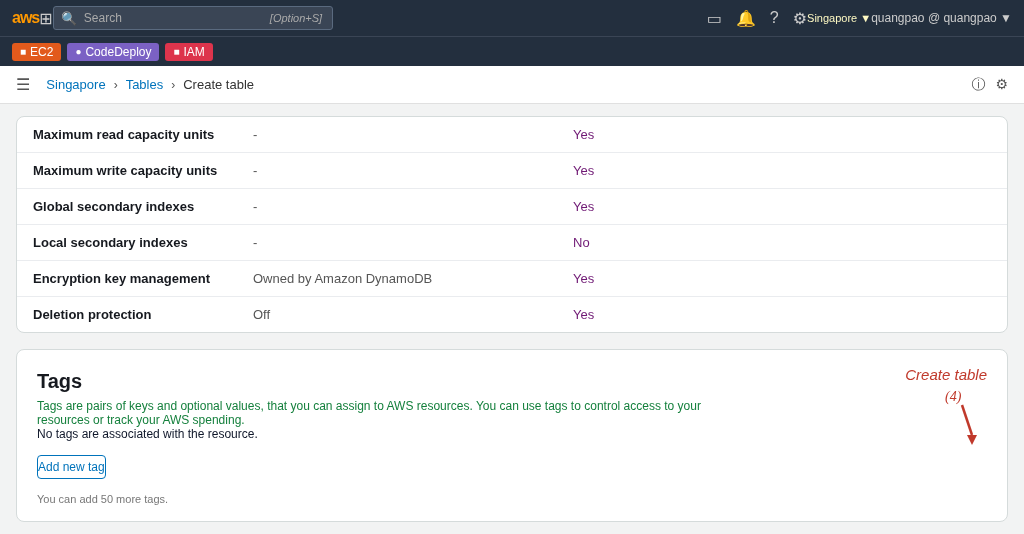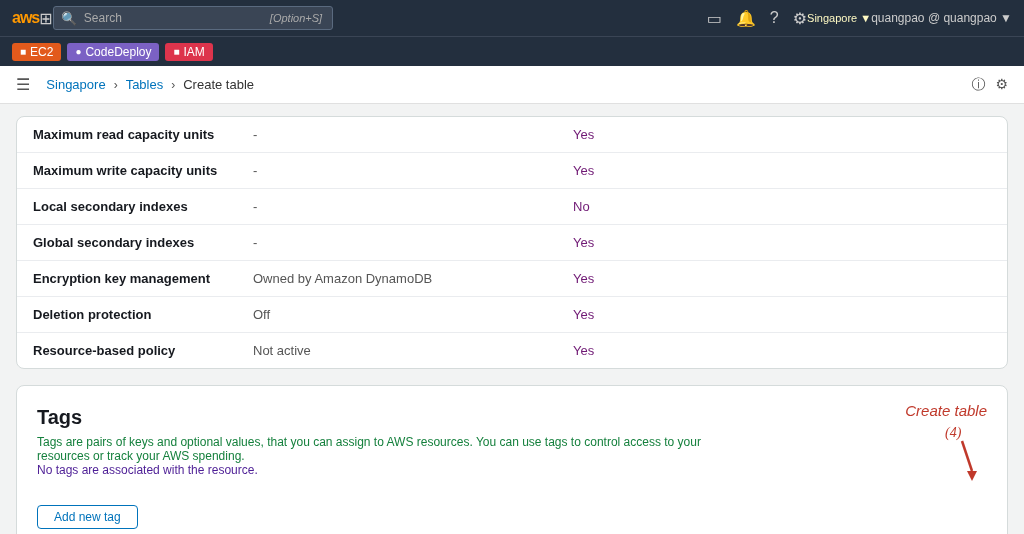--- a/index.html
+++ b/index.html
@@ -160,30 +160,30 @@
       color: #16191f;
       margin-bottom: 6px;
     }
     .tags-description {
       font-size: 12px;
       color: #15803d;
       max-width: 680px;
     }
     .tags-no-tags {
       font-size: 12px;
-      color: #4c1d95;
-      margin-bottom: 28px;
+      color: #0f172a;
+      margin-bottom: 14px;
     }
     .add-tag-btn {
       background: #fff;
       border: 1px solid #0073bb;
       border-radius: 4px;
       color: #0073bb;
       font-size: 12px;
-      padding: 4px 16px;
+      padding: 4px 0;
       cursor: pointer;
       display: inline-block;
     }
     .tags-limit-note {
       font-size: 11px;
       color: #777;
       margin-top: 14px;
     }
 
     
@@ -276,42 +276,37 @@
       <td>Maximum read capacity units</td>
       <td>-</td>
       <td>Yes</td>
     </tr>
             <tr>
       <td>Maximum write capacity units</td>
       <td>-</td>
       <td>Yes</td>
     </tr>
             <tr>
+      <td>Global secondary indexes</td>
+      <td>-</td>
+      <td>Yes</td>
+    </tr>
+            <tr>
       <td>Local secondary indexes</td>
       <td>-</td>
       <td>No</td>
     </tr>
             <tr>
-      <td>Global secondary indexes</td>
-      <td>-</td>
-      <td>Yes</td>
-    </tr>
-            <tr>
       <td>Encryption key management</td>
       <td>Owned by Amazon DynamoDB</td>
       <td>Yes</td>
     </tr>
             <tr>
       <td>Deletion protection</td>
       <td>Off</td>
-      <td>Yes</td>
-    </tr>
-            <tr>
-      <td>Resource-based policy</td>
-      <td>Not active</td>
       <td>Yes</td>
     </tr>
           </tbody>
       </table>
     </div>
 
     <div class="tags-card">
       <div class="tags-title">Tags</div>
       <div class="tags-description">Tags are pairs of keys and optional values, that you can assign to AWS resources. You can use tags to control access to your resources or track your AWS spending.</div>
       <div class="tags-no-tags">No tags are associated with the resource.</div>

